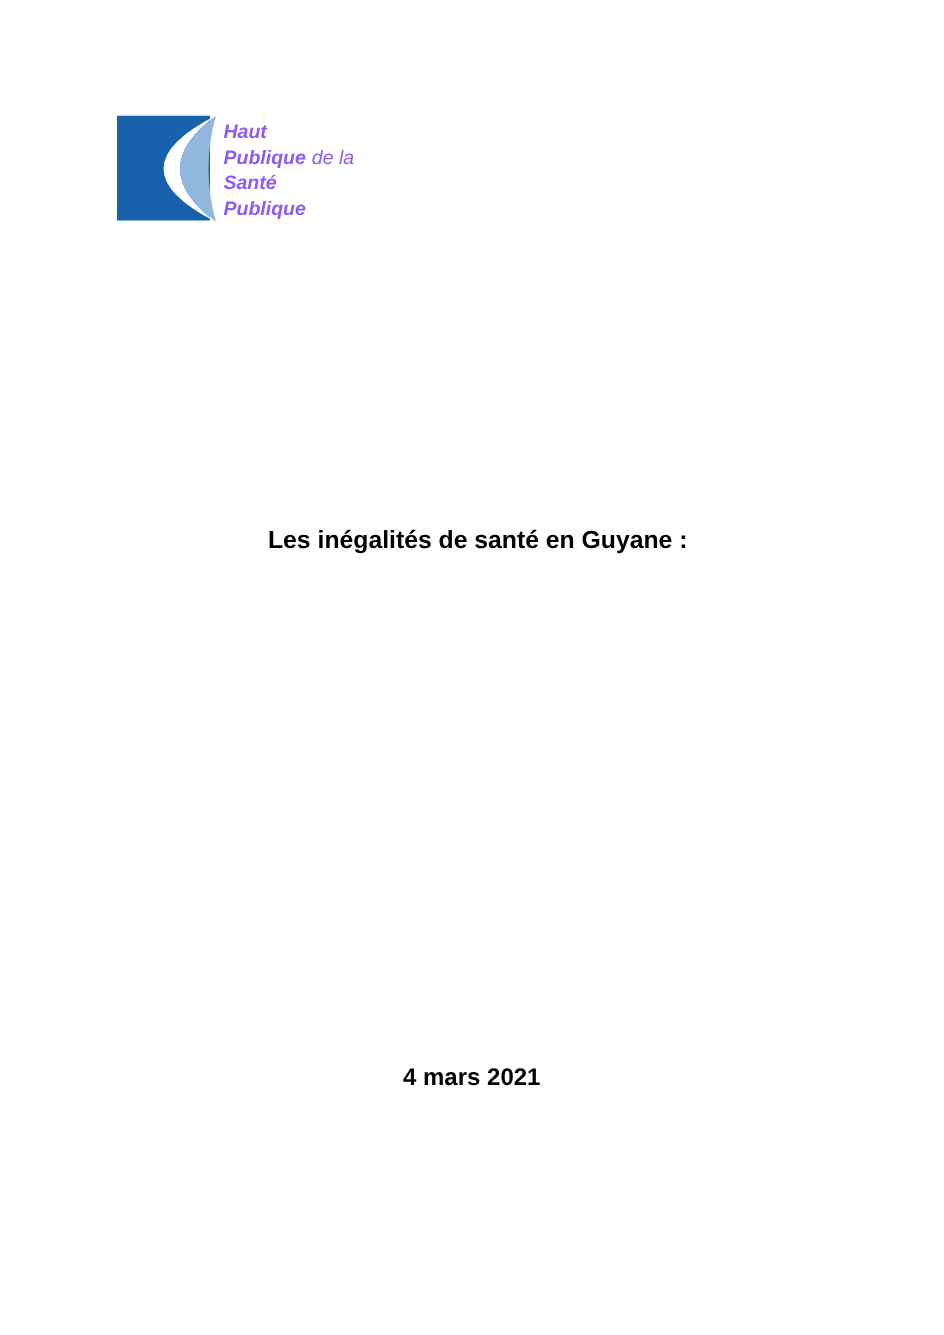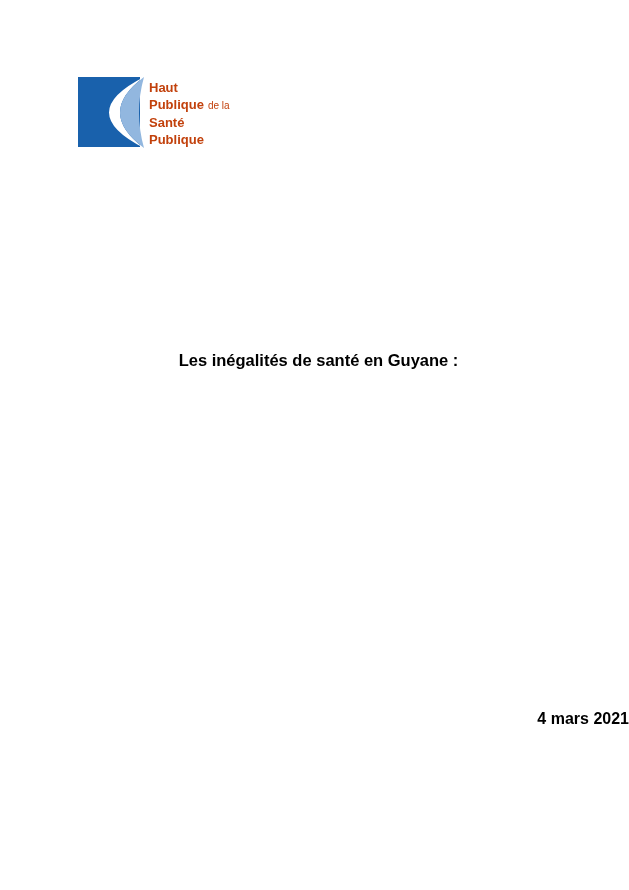--- a/index.html
+++ b/index.html
@@ -23,48 +23,49 @@
     align-items: flex-start;
   }
   .logo-mark {
     width: 66px;
     height: 71px;
     flex: 0 0 auto;
   }
   .logo-text {
     margin-left: 5px;
     margin-top: 2px;
-    color: #c2410c;
+    color: #8b5cf6;
     font-size: 13px;
     font-weight: bold;
     line-height: 17px;
     white-space: nowrap;
+    font-style: italic;
   }
   .logo-line .suffix {
-    font-size: 10px;
+    font-size: 13px;
     font-weight: normal;
     margin-left: 4px;
   }
   .doc-title {
     position: absolute;
     top: 347px;
     left: 4px;
     width: 629px;
     text-align: center;
     font-size: 16.5px;
     font-weight: bold;
     color: #000000;
     line-height: 26px;
   }
   .doc-date {
     position: absolute;
     top: 710px;
     left: 0;
     width: 629px;
-    text-align: right;
+    text-align: center;
     font-size: 16px;
     font-weight: bold;
     color: #000000;
   }
 </style>
 </head>
 <body>
 
 <div class="page">
 

